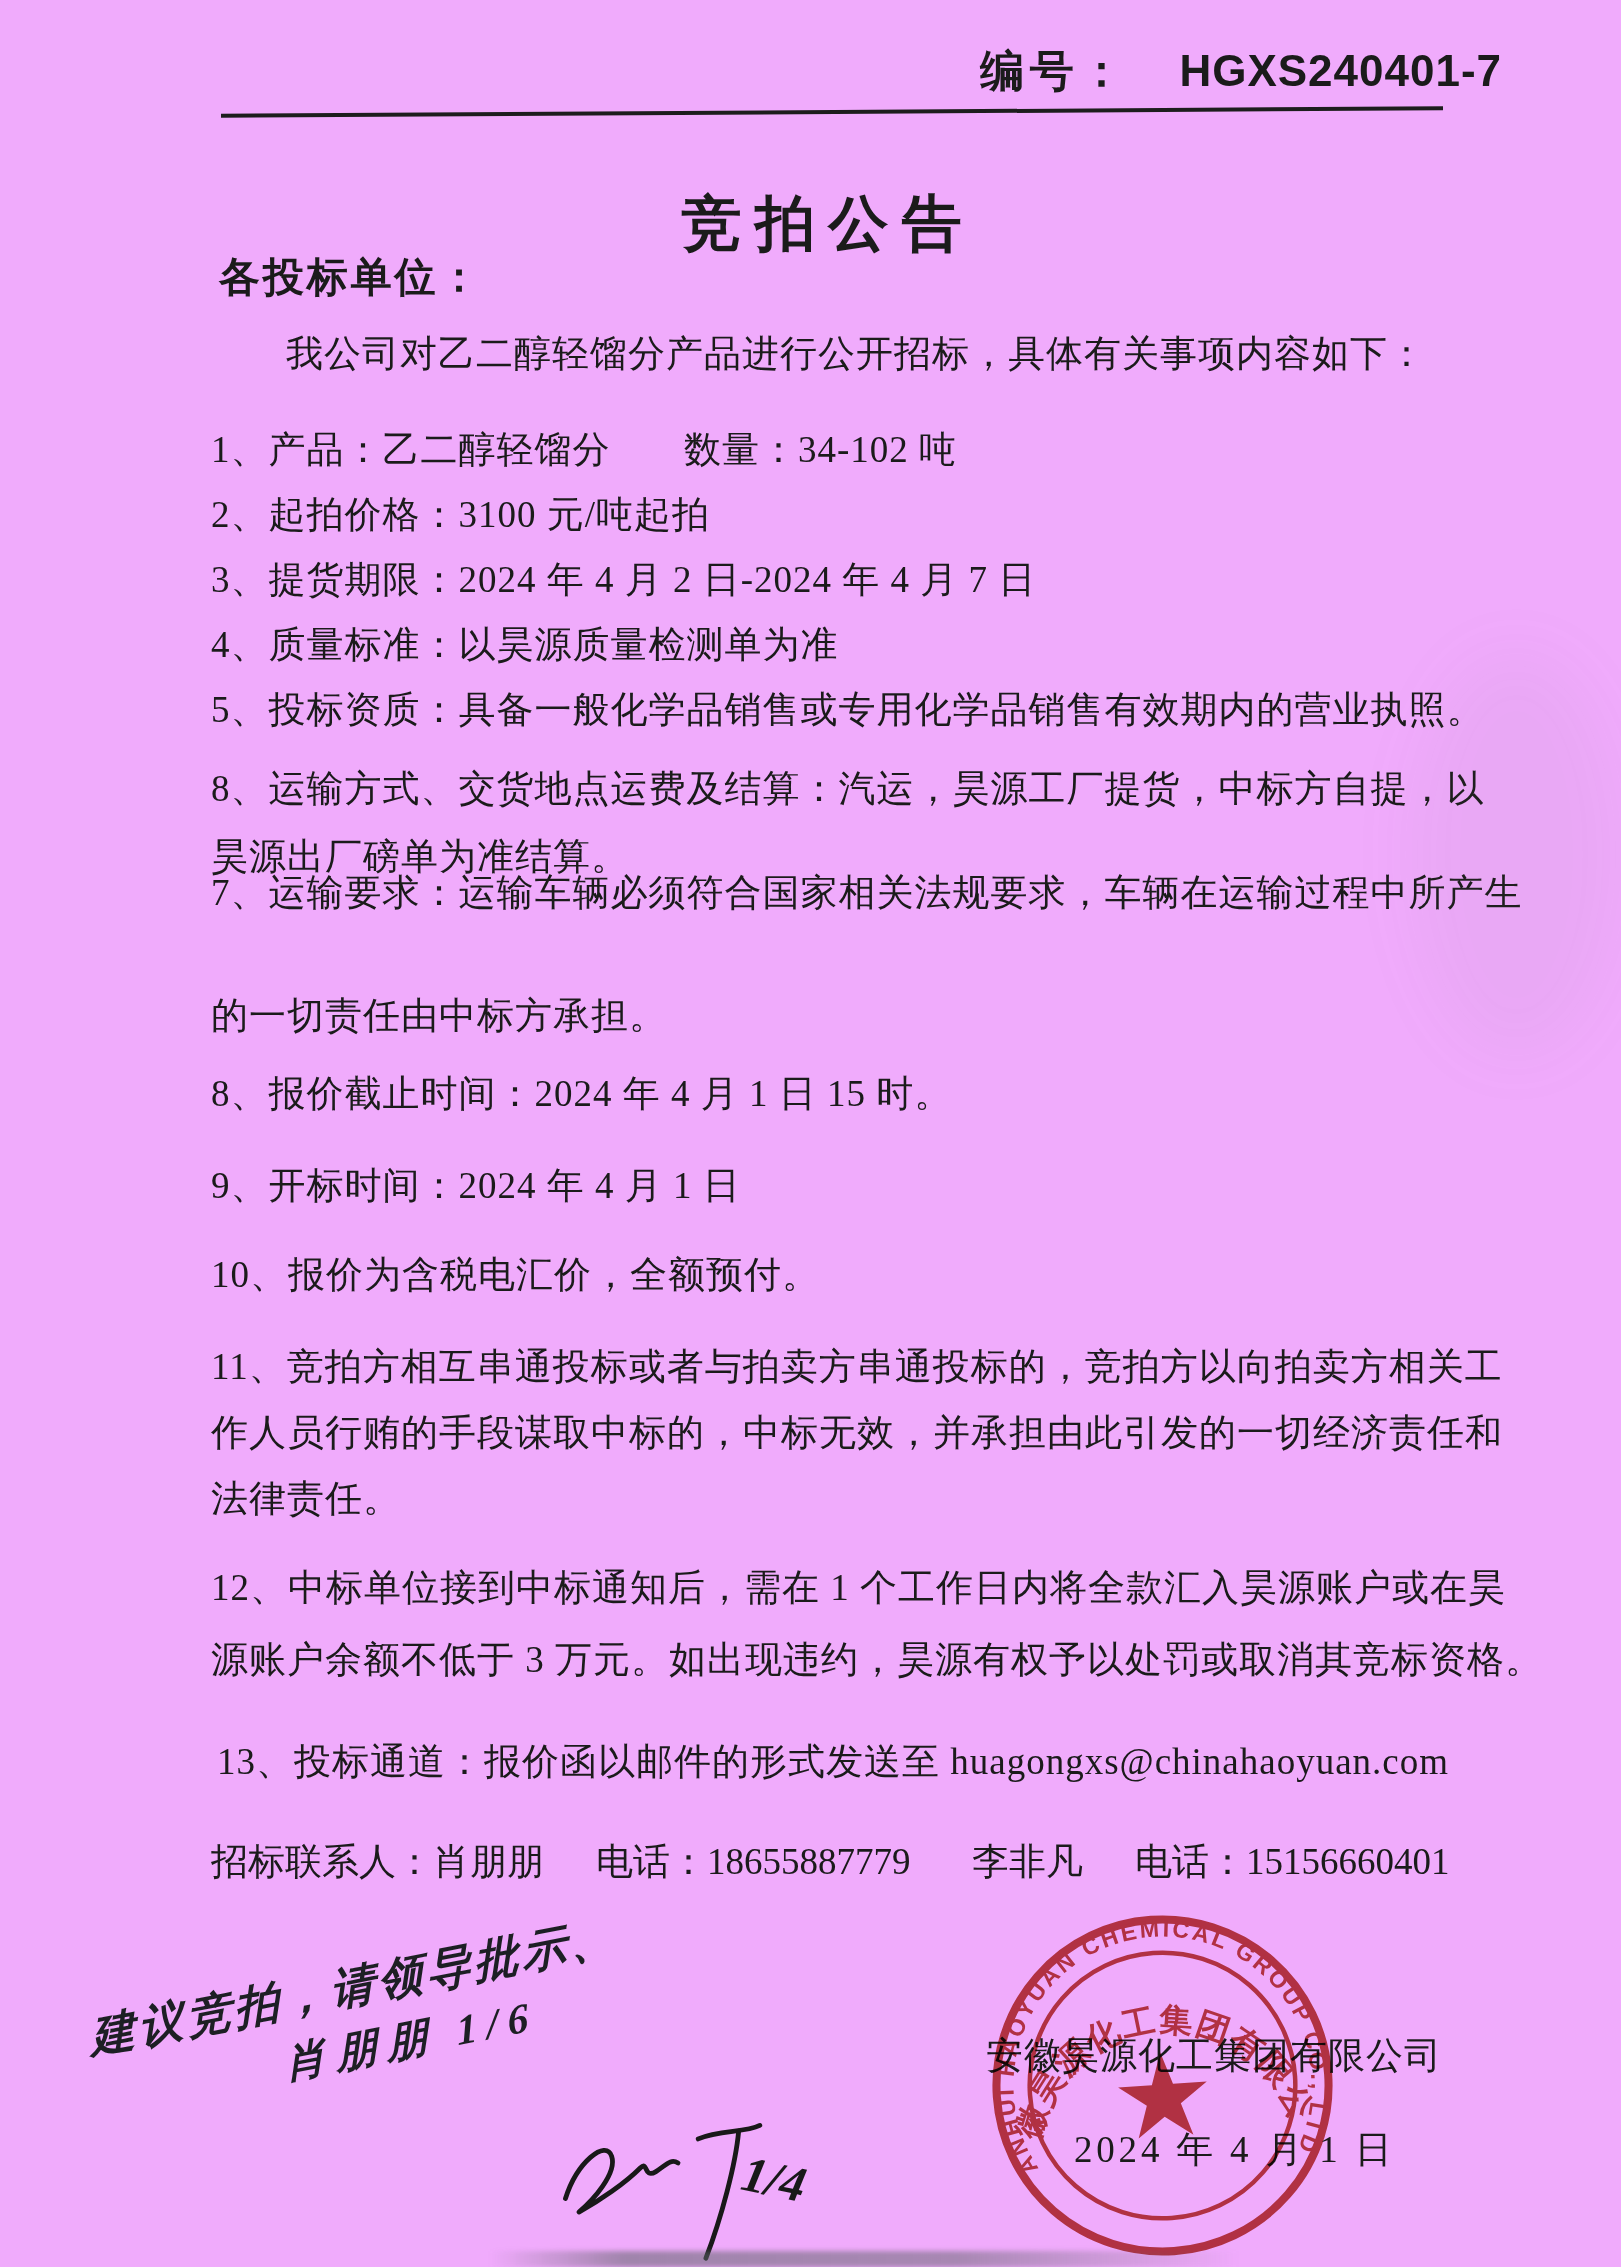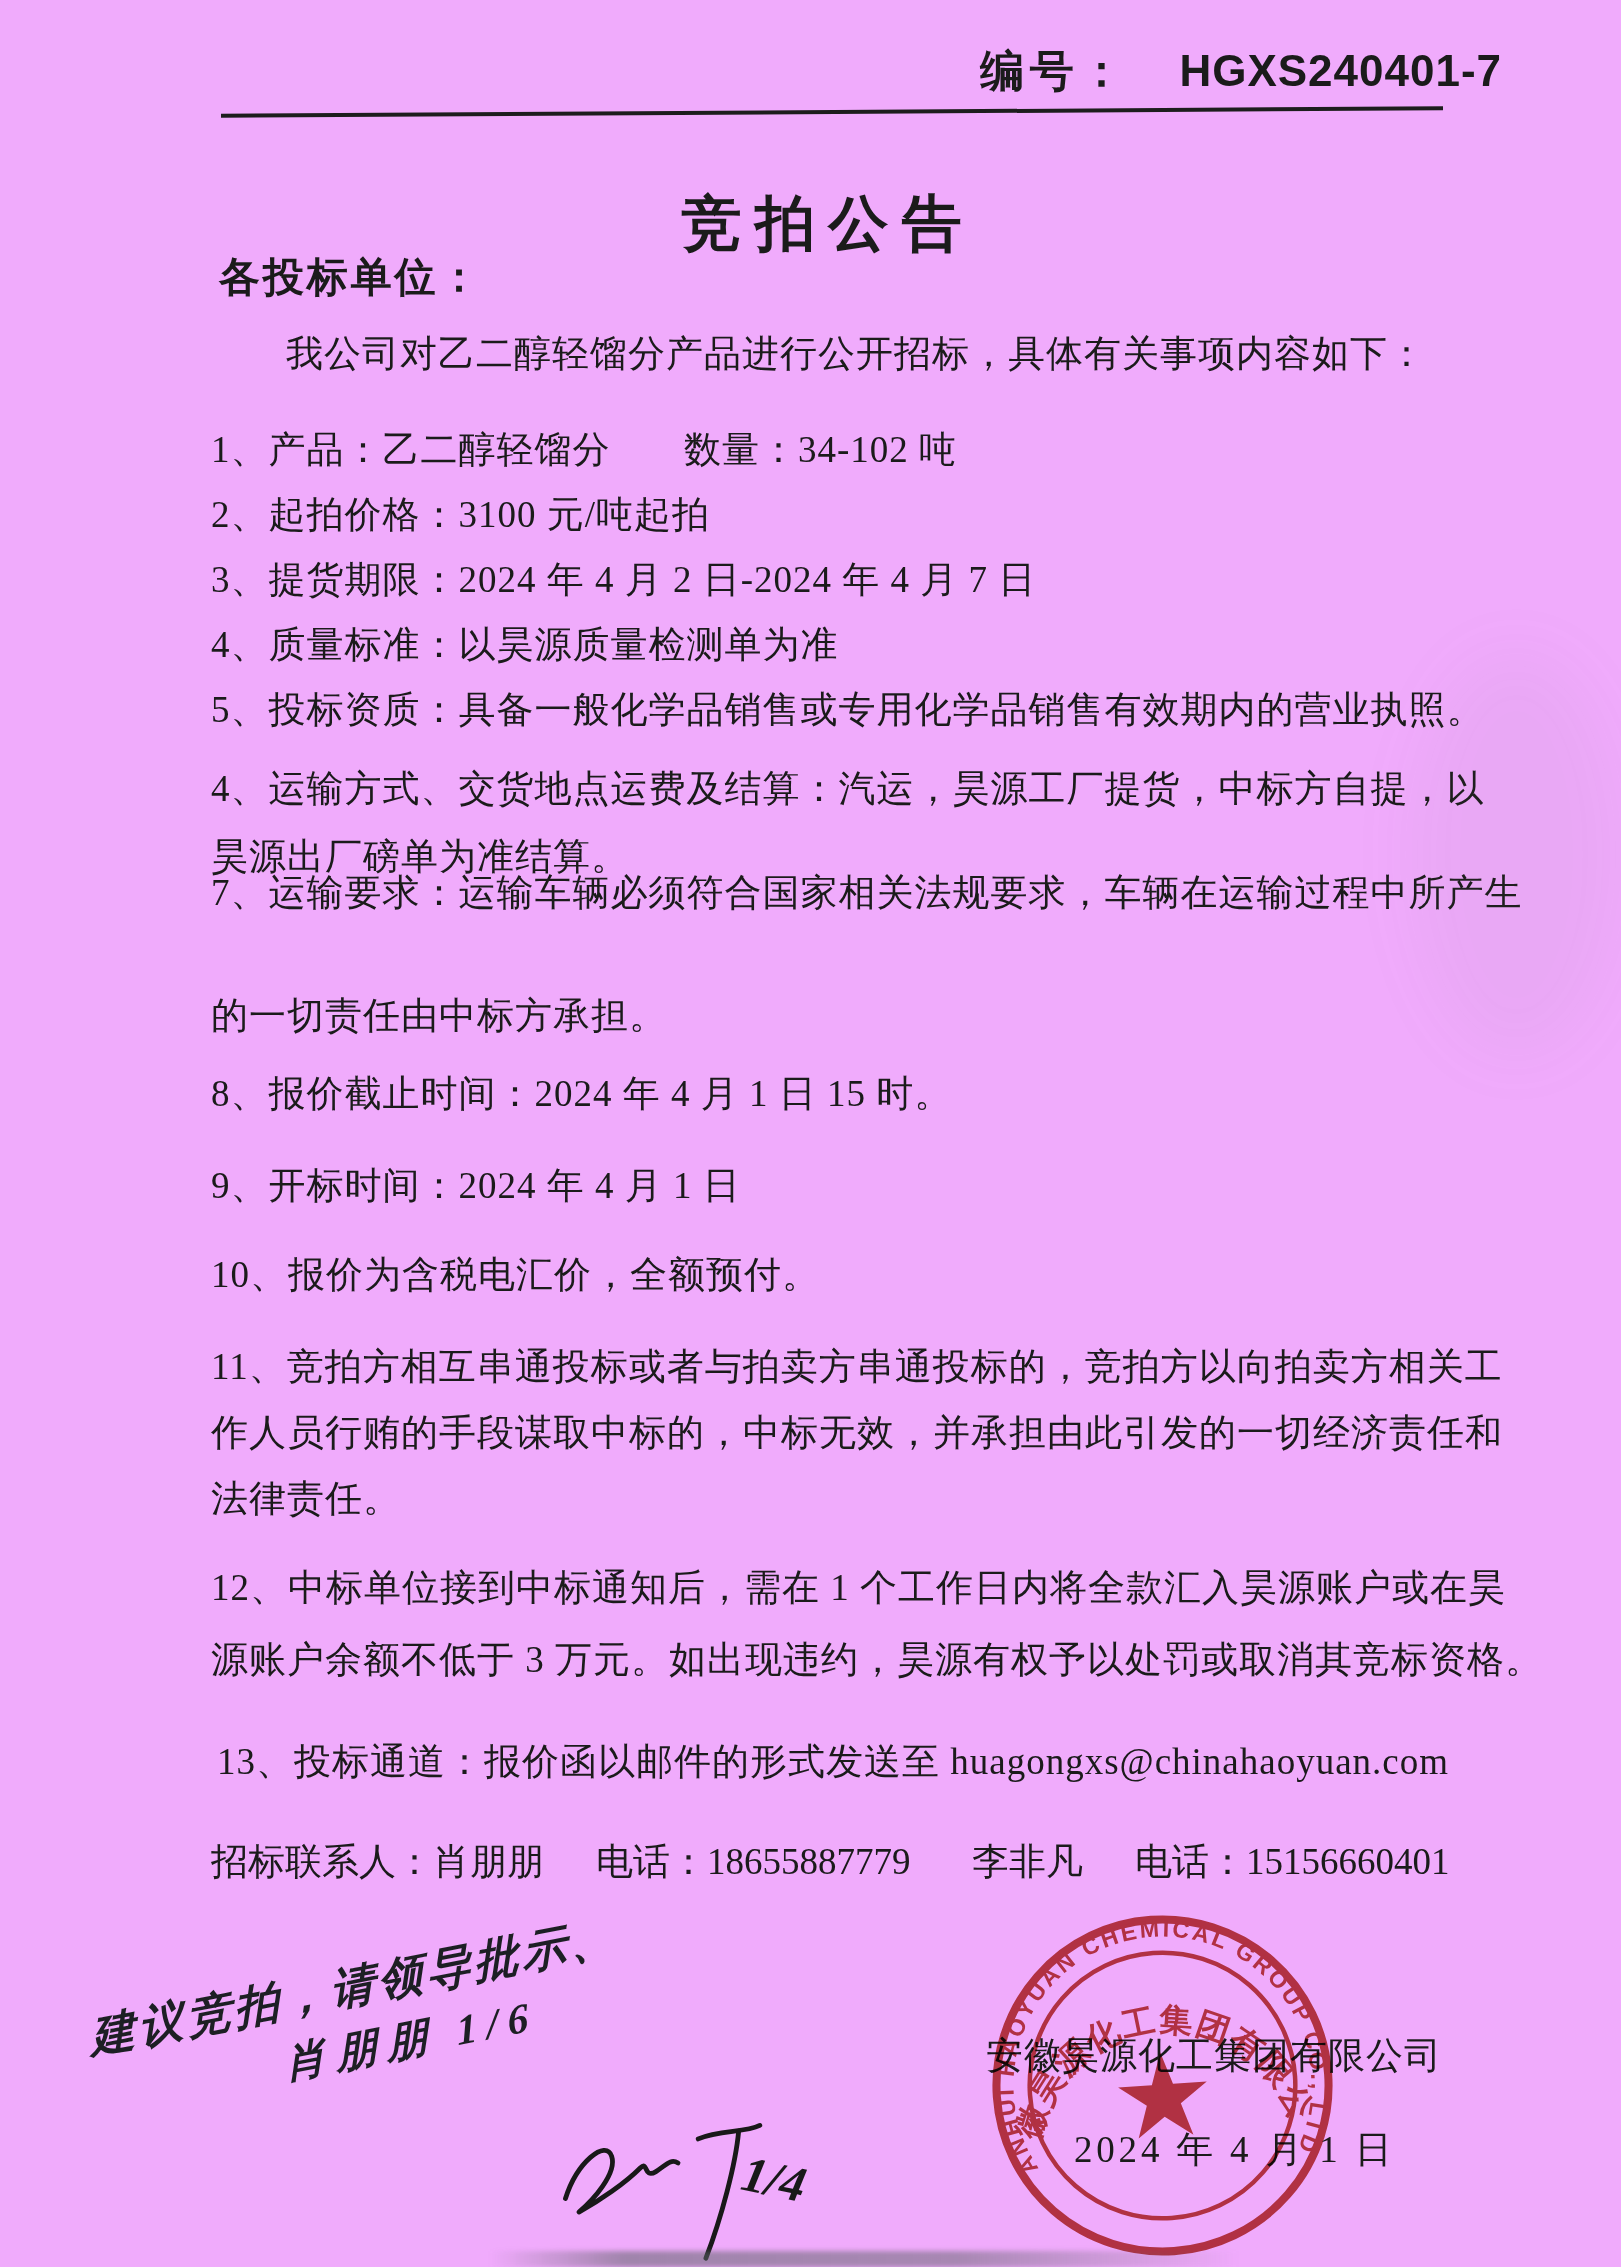--- a/index.html
+++ b/index.html
@@ -56,21 +56,21 @@
 
   <div class="salutation">各投标单位：</div>
   <div class="intro">我公司对乙二醇轻馏分产品进行公开招标，具体有关事项内容如下：</div>
 
   <div class="t" style="top:425px;left:211px;">1、产品：乙二醇轻馏分</div>
   <div class="t" style="top:425px;left:684px;">数量：34-102 吨</div>
   <div class="t" style="top:490px;left:211px;">2、起拍价格：3100 元/吨起拍</div>
   <div class="t" style="top:555px;left:211px;">3、提货期限：2024 年 4 月 2 日-2024 年 4 月 7 日</div>
   <div class="t" style="top:620px;left:211px;">4、质量标准：以昊源质量检测单为准</div>
   <div class="t" style="top:685px;left:211px;">5、投标资质：具备一般化学品销售或专用化学品销售有效期内的营业执照。</div>
-  <div class="t" style="top:764px;left:211px;">4、运输方式、交货地点运费及结算：汽运，昊源工厂提货，中标方自提，以</div>
+  <div class="t" style="top:764px;left:211px;">8、运输方式、交货地点运费及结算：汽运，昊源工厂提货，中标方自提，以</div>
   <div class="t" style="top:832px;left:211px;">昊源出厂磅单为准结算。</div>
   <div class="t" style="top:868px;left:211px;">7、运输要求：运输车辆必须符合国家相关法规要求，车辆在运输过程中所产生</div>
   <div class="t" style="top:991px;left:211px;">的一切责任由中标方承担。</div>
   <div class="t" style="top:1069px;left:211px;">8、报价截止时间：2024 年 4 月 1 日 15 时。</div>
   <div class="t" style="top:1161px;left:211px;">9、开标时间：2024 年 4 月 1 日</div>
   <div class="t" style="top:1250px;left:211px;">10、报价为含税电汇价，全额预付。</div>
   <div class="t" style="top:1342px;left:211px;">11、竞拍方相互串通投标或者与拍卖方串通投标的，竞拍方以向拍卖方相关工</div>
   <div class="t" style="top:1408px;left:211px;">作人员行贿的手段谋取中标的，中标无效，并承担由此引发的一切经济责任和</div>
   <div class="t" style="top:1474px;left:211px;">法律责任。</div>
   <div class="t" style="top:1563px;left:211px;">12、中标单位接到中标通知后，需在 1 个工作日内将全款汇入昊源账户或在昊</div>

